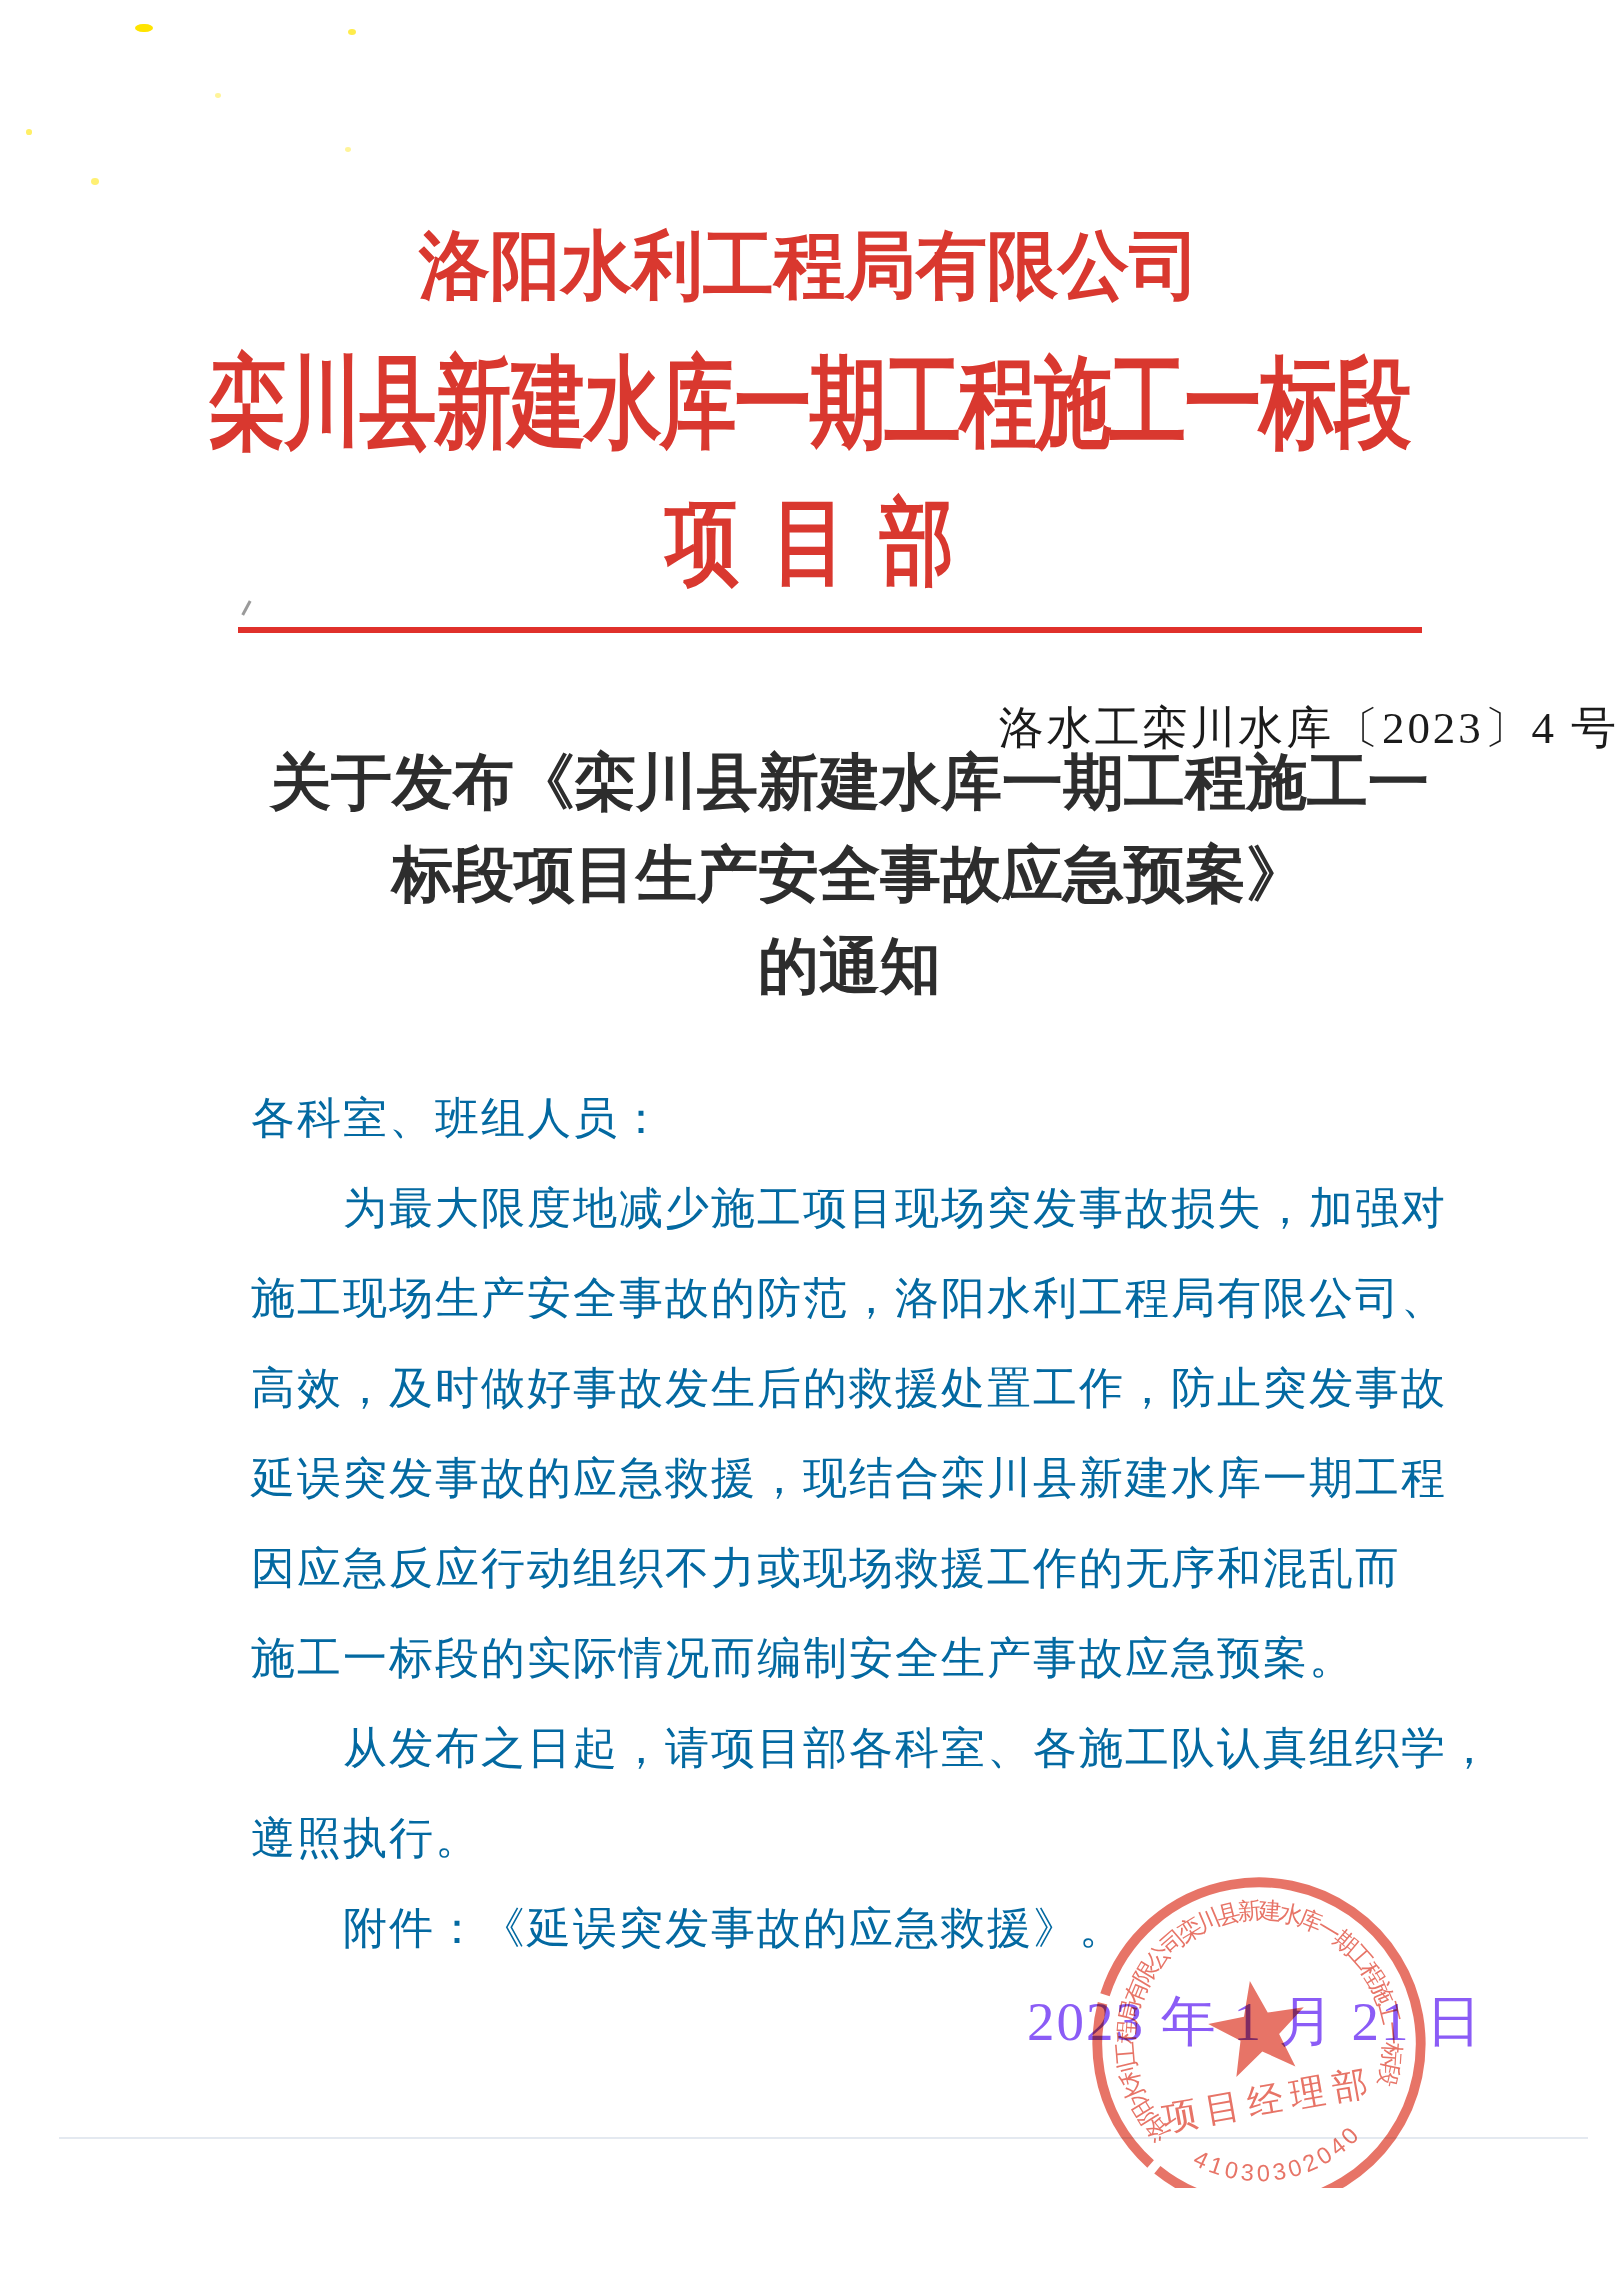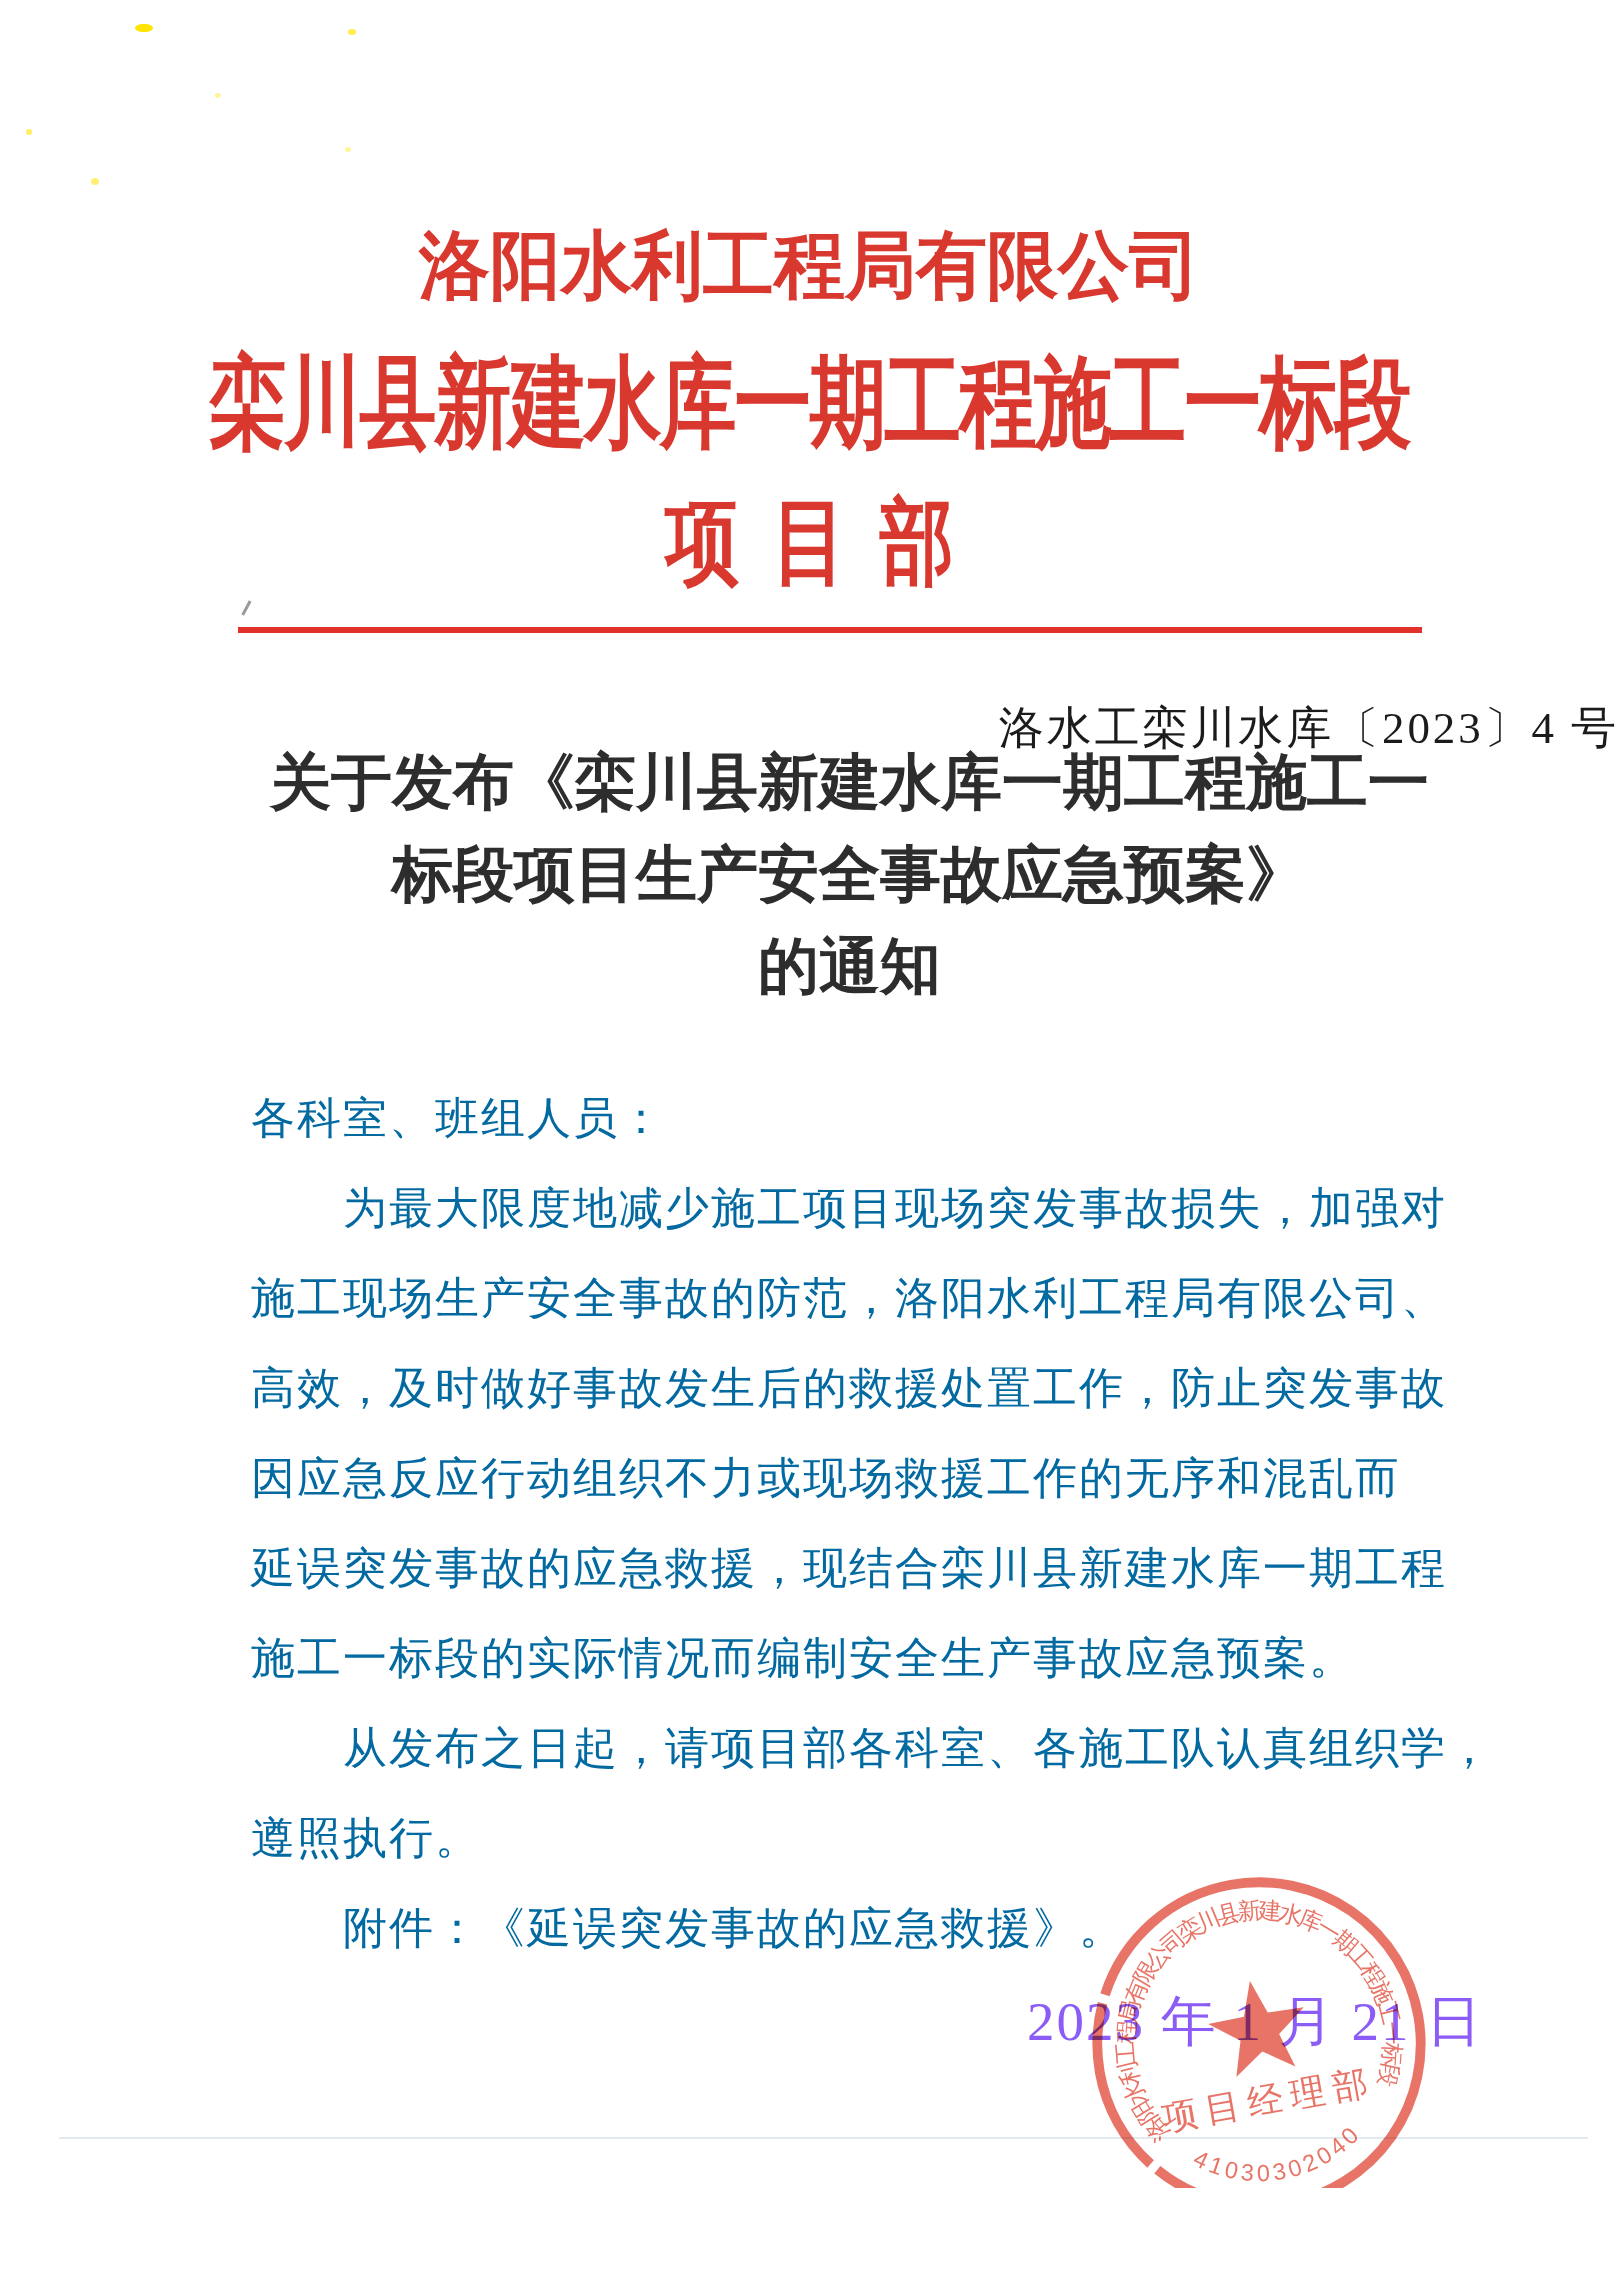--- a/index.html
+++ b/index.html
@@ -88,22 +88,22 @@
       <div>关于发布《栾川县新建水库一期工程施工一</div>
       <div>标段项目生产安全事故应急预案》</div>
       <div>的通知</div>
     </div>
 
   <div class="body">
       <div>各科室、班组人员：</div>
       <div class="indent">为最大限度地减少施工项目现场突发事故损失，加强对</div>
       <div>施工现场生产安全事故的防范，洛阳水利工程局有限公司、</div>
       <div>高效，及时做好事故发生后的救援处置工作，防止突发事故</div>
+      <div>延误突发事故的应急救援，现结合栾川县新建水库一期工程</div>
       <div>因应急反应行动组织不力或现场救援工作的无序和混乱而</div>
-      <div>延误突发事故的应急救援，现结合栾川县新建水库一期工程</div>
       <div>施工一标段的实际情况而编制安全生产事故应急预案。</div>
       <div class="indent">从发布之日起，请项目部各科室、各施工队认真组织学，</div>
       <div>遵照执行。</div>
       <div class="indent">附件：《延误突发事故的应急救援》。</div>
     </div>
 
   <div class="date">2023 年 1 月 21 日</div>
 
   <div class="scanline" style="left:59px;top:2137px;width:1529px;"></div>
   <div class="scanline" style="left:59px;top:2209px;width:1529px;opacity:.7;"></div>

